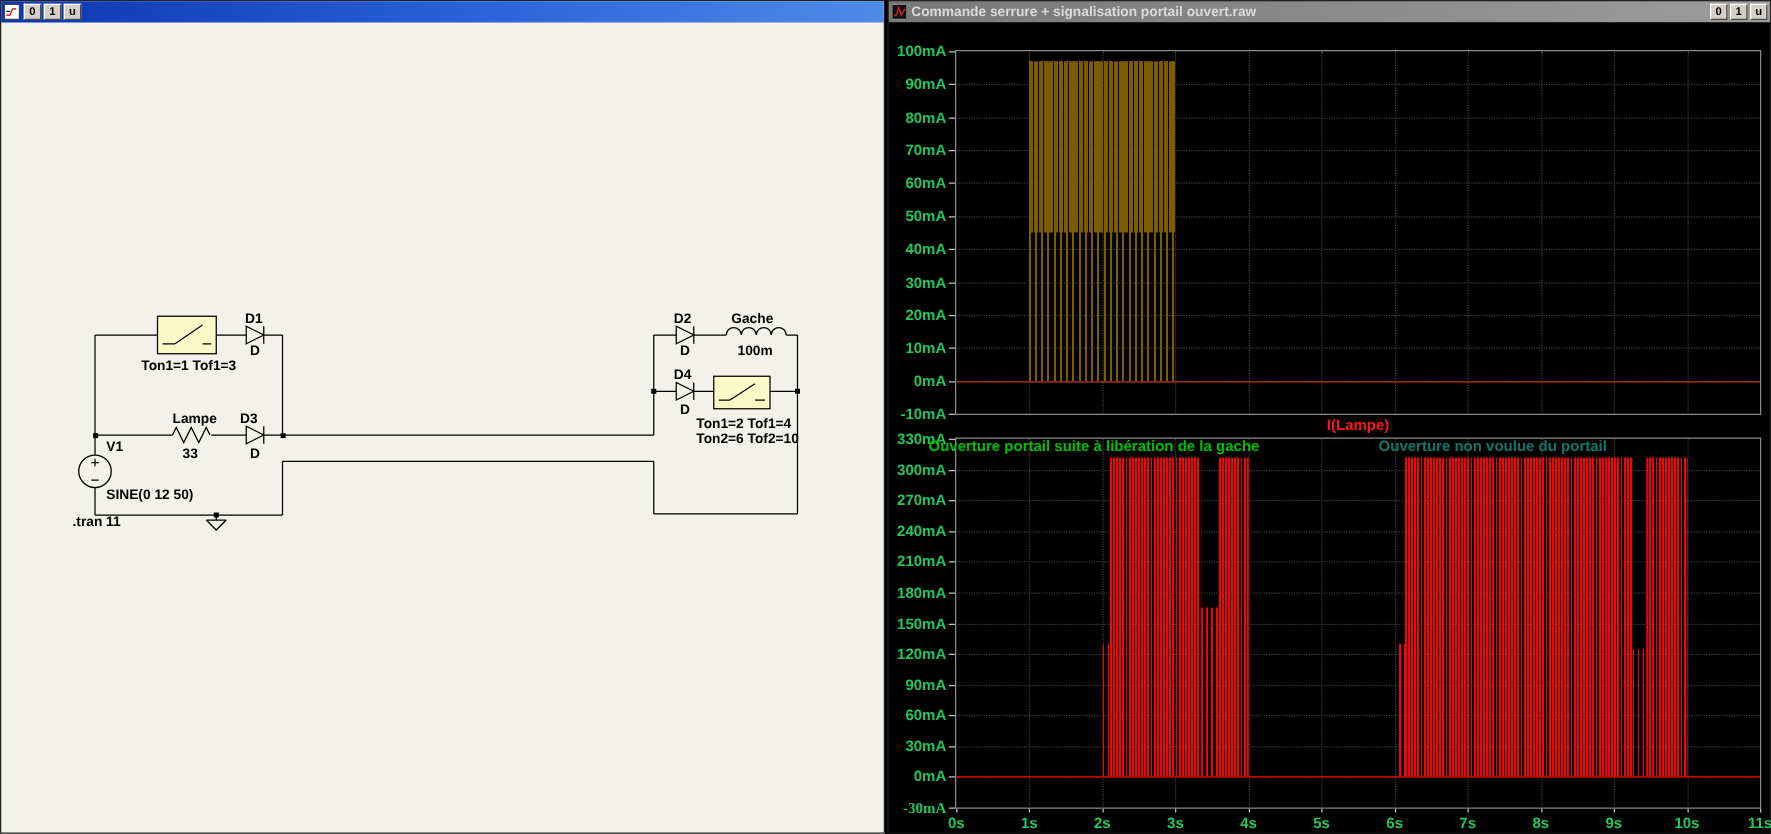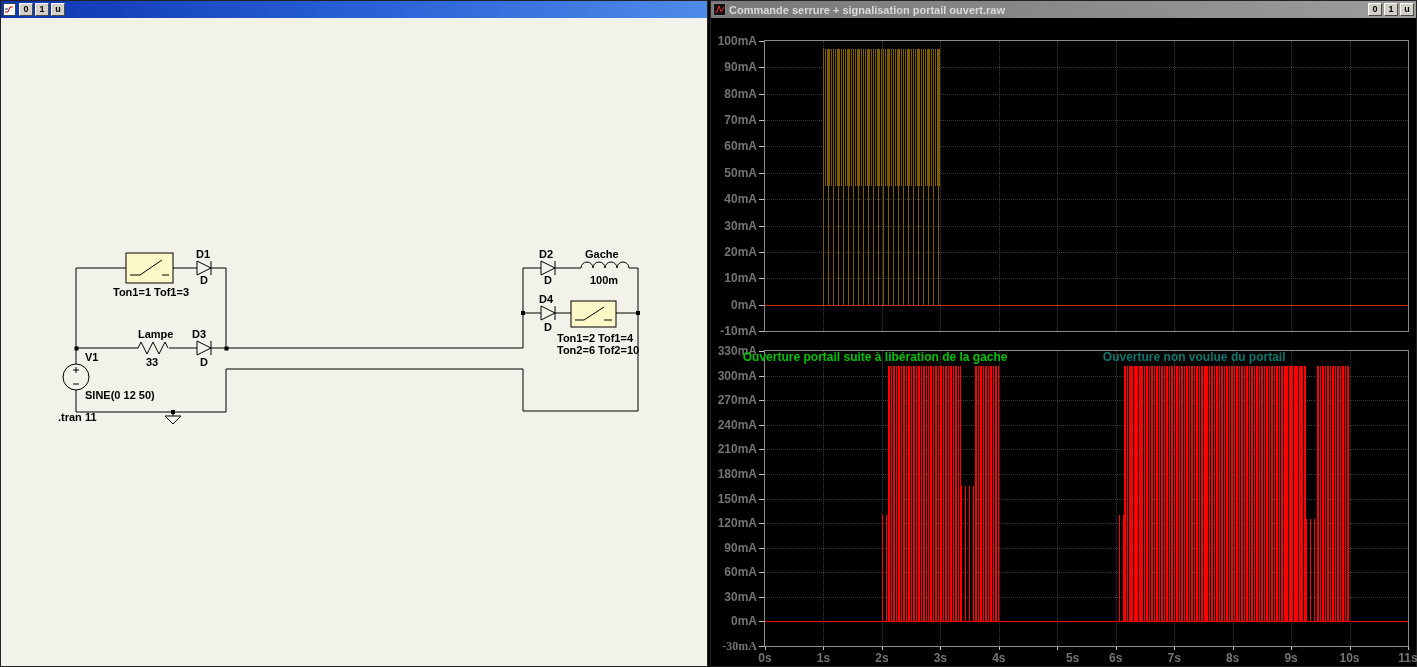--- a/index.html
+++ b/index.html
@@ -30,21 +30,21 @@
     cursor:default;
   }
   .ticon { width:13px; height:13px; display:flex; }
 
   .win-content { position:relative; width:100%; height:648px; }
   #schematic { display:block; }
   #schematic text { font:bold 11px "Liberation Sans", sans-serif; fill:#000; }
 
   #waveform-area { position:relative; width:705px; height:648px; background:#000; }
   .pane-box  { position:absolute; border:1px solid #8a8a8a; }
-  .ylabel,.xlabel { position:absolute; color:#737373; font-weight:bold; font-size:12px; line-height:14px; }
+  .ylabel,.xlabel { position:absolute; color:#22c55e; font-weight:bold; font-size:12px; line-height:14px; }
   .ylabel { text-align:right; }
   .gridh { position:absolute; height:0; border-top:1px dotted #3c3c3c; }
   .gridv { position:absolute; width:0;  border-left:1px dotted #3c3c3c; }
   .zero  { position:absolute; height:1px; }
   .burst { position:absolute; }
   .pane-title { position:absolute; text-align:center; font-weight:bold; font-size:12px; }
   .annot { position:absolute; font-weight:bold; font-size:12px; white-space:nowrap; }
   .tick  { position:absolute; background:#c0c0c0; }
 </style>
 </head>
@@ -203,20 +203,21 @@
         <div class="gridv" style="left: 346.273px; top: 23px; height: 290px;"></div>
         <div class="gridv" style="left: 404.727px; top: 23px; height: 290px;"></div>
         <div class="gridv" style="left: 463.182px; top: 23px; height: 290px;"></div>
         <div class="gridv" style="left: 521.636px; top: 23px; height: 290px;"></div>
         <div class="gridv" style="left: 580.091px; top: 23px; height: 290px;"></div>
         <div class="gridv" style="left: 638.545px; top: 23px; height: 290px;"></div>
         <div class="zero" style="left: 54px; top: 286.636px; width: 643px; background: rgb(194, 45, 16);"></div>
         <div class="burst" style="left: 112.455px; top: 30.9091px; width: 116.909px; height: 255.727px; background: repeating-linear-gradient(90deg, rgb(125, 92, 0) 0px, rgb(125, 92, 0) 1.5px, transparent 1.5px, transparent 5px);"></div>
         <div class="burst" style="left: 112.455px; top: 30.9091px; width: 116.909px; height: 137.091px; background: repeating-linear-gradient(90deg, rgb(125, 92, 0) 0px, rgb(125, 92, 0) 1.5px, transparent 1.5px, transparent 2px);"></div>
         <div class="pane-box" style="left: 53px; top: 332px; width: 645px; height: 297px;"></div>
+        <div class="pane-title" style="left: 54px; top: 315px; width: 643px; color: rgb(255, 21, 21);">I(Lampe)</div>
         <div class="ylabel" style="left: 0px; top: 326px; width: 46px;">330mA</div>
         <div class="tick" style="left: 48px; top: 333px; width: 5px; height: 1px;"></div>
         <div class="ylabel" style="left: 0px; top: 350.583px; width: 46px;">300mA</div>
         <div class="tick" style="left: 48px; top: 357.583px; width: 5px; height: 1px;"></div>
         <div class="gridh" style="left: 54px; top: 357.583px; width: 643px;"></div>
         <div class="ylabel" style="left: 0px; top: 375.167px; width: 46px;">270mA</div>
         <div class="tick" style="left: 48px; top: 382.167px; width: 5px; height: 1px;"></div>
         <div class="gridh" style="left: 54px; top: 382.167px; width: 643px;"></div>
         <div class="ylabel" style="left: 0px; top: 399.75px; width: 46px;">240mA</div>
         <div class="tick" style="left: 48px; top: 406.75px; width: 5px; height: 1px;"></div>
@@ -271,21 +272,21 @@
         <div class="xlabel" style="left: 32px; top: 633px; width: 44px; text-align: center;">0s</div>
         <div class="tick" style="left: 54px; top: 629px; width: 1px; height: 3px;"></div>
         <div class="xlabel" style="left: 90.4545px; top: 633px; width: 44px; text-align: center;">1s</div>
         <div class="tick" style="left: 112.455px; top: 629px; width: 1px; height: 3px;"></div>
         <div class="xlabel" style="left: 148.909px; top: 633px; width: 44px; text-align: center;">2s</div>
         <div class="tick" style="left: 170.909px; top: 629px; width: 1px; height: 3px;"></div>
         <div class="xlabel" style="left: 207.364px; top: 633px; width: 44px; text-align: center;">3s</div>
         <div class="tick" style="left: 229.364px; top: 629px; width: 1px; height: 3px;"></div>
         <div class="xlabel" style="left: 265.818px; top: 633px; width: 44px; text-align: center;">4s</div>
         <div class="tick" style="left: 287.818px; top: 629px; width: 1px; height: 3px;"></div>
-        <div class="xlabel" style="left: 324.273px; top: 633px; width: 44px; text-align: right;">5s</div>
+        <div class="xlabel" style="left: 324.273px; top: 633px; width: 44px; text-align: center;">5s</div>
         <div class="tick" style="left: 346.273px; top: 629px; width: 1px; height: 3px;"></div>
         <div class="xlabel" style="left: 382.727px; top: 633px; width: 44px; text-align: center;">6s</div>
         <div class="tick" style="left: 404.727px; top: 629px; width: 1px; height: 3px;"></div>
         <div class="xlabel" style="left: 441.182px; top: 633px; width: 44px; text-align: center;">7s</div>
         <div class="tick" style="left: 463.182px; top: 629px; width: 1px; height: 3px;"></div>
         <div class="xlabel" style="left: 499.636px; top: 633px; width: 44px; text-align: center;">8s</div>
         <div class="tick" style="left: 521.636px; top: 629px; width: 1px; height: 3px;"></div>
         <div class="xlabel" style="left: 558.091px; top: 633px; width: 44px; text-align: center;">9s</div>
         <div class="tick" style="left: 580.091px; top: 629px; width: 1px; height: 3px;"></div>
         <div class="xlabel" style="left: 616.545px; top: 633px; width: 44px; text-align: center;">10s</div>

